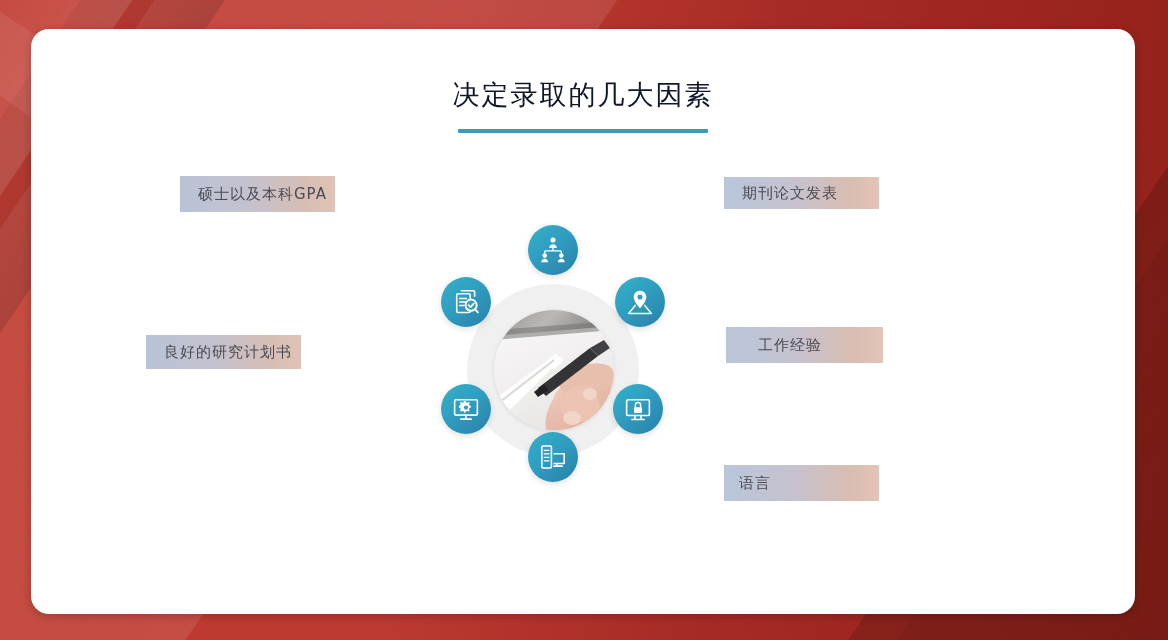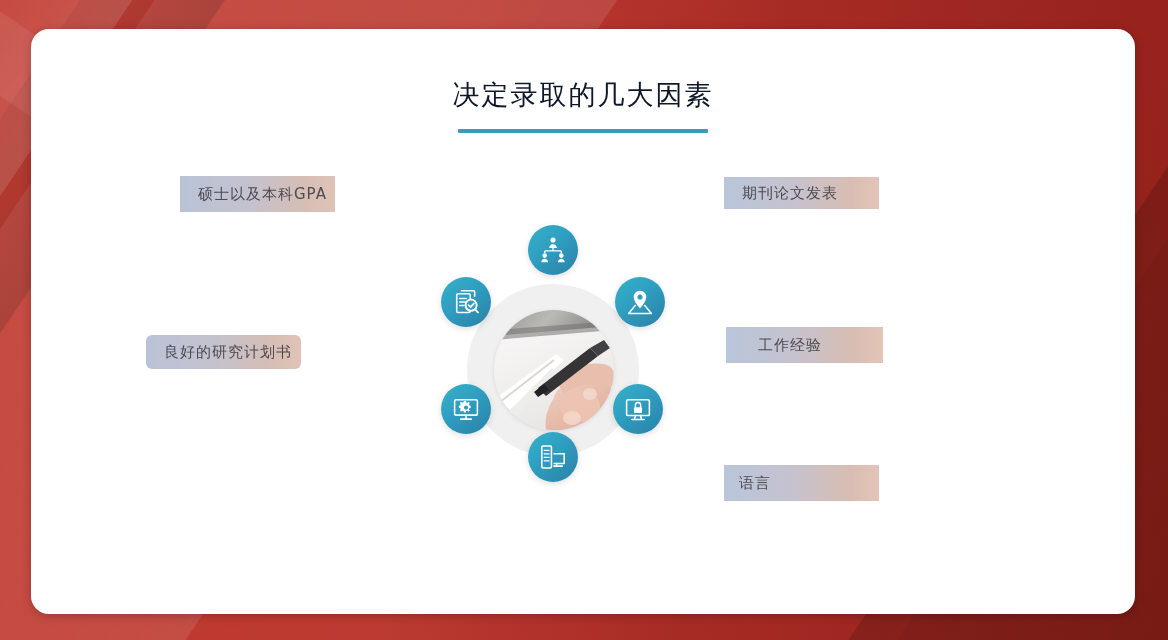--- a/index.html
+++ b/index.html
@@ -100,21 +100,21 @@
   <div class="card">
 
     <div class="title-wrap">
       <div class="title">决定录取的几大因素</div>
       <div class="title-rule"></div>
     </div>
 
     <div class="label" style="left:115px;top:147px;width:155px;height:36px;margin-left:34px;">
       <span>硕士以及本科GPA</span>
     </div>
-    <div class="label" style="left:115px;top:306px;width:155px;height:34px;border-radius:6px;">
+    <div class="label" style="left:115px;top:306px;width:155px;height:34px;">
       <span>良好的研究计划书</span>
     </div>
 
     <div class="label right" style="left:693px;top:148px;width:155px;height:32px;align-items:center;">
       <span>期刊论文发表</span>
     </div>
     <div class="label right" style="left:695px;top:298px;width:157px;height:36px;padding-left:32px;">
       <span>工作经验</span>
     </div>
     <div class="label right" style="left:693px;top:436px;width:155px;height:36px;padding-left:15px;">

